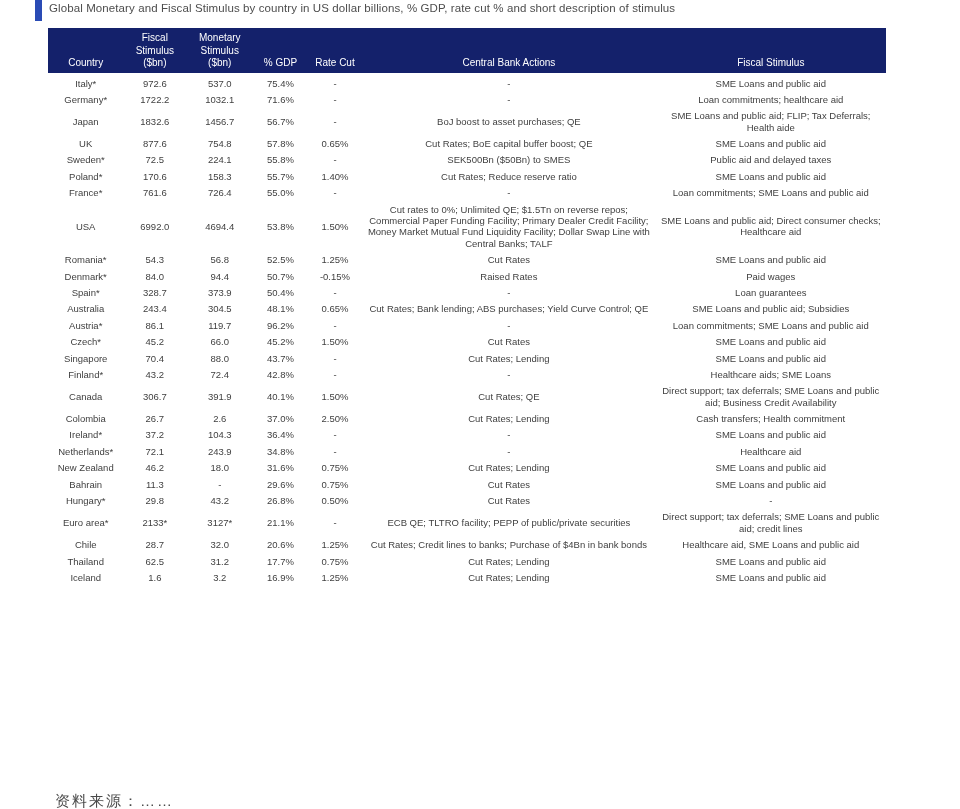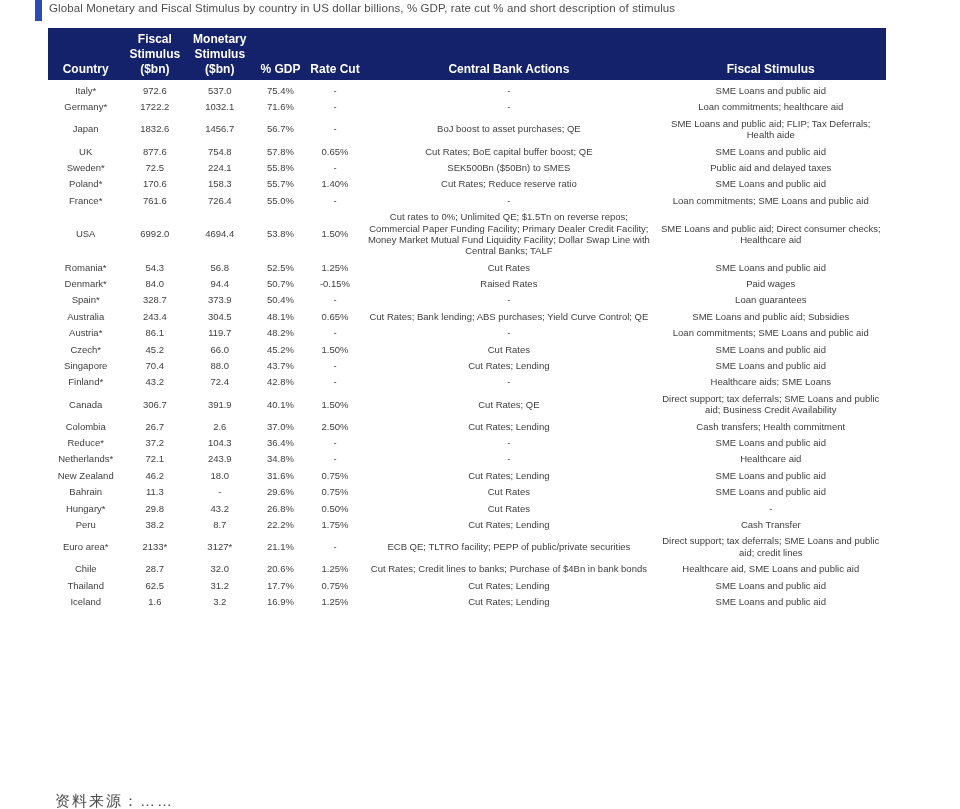--- a/index.html
+++ b/index.html
@@ -24,21 +24,21 @@
     letter-spacing:0.1px;
   }
   table.stimulus{
     position:absolute;top:28px;left:48px;
     width:838px;
     border-collapse:collapse;
     table-layout:fixed;
   }
   table.stimulus thead th{
     background:#14216b;color:#ffffff;
-    font-size:12px;font-weight:bold;
+    font-size:10px;font-weight:normal;
     vertical-align:bottom;text-align:center;
     padding:4px 2px 3px 2px;
     white-space:pre-line;line-height:1.25;
   }
   table.stimulus td{
     font-size:9.5px;
     text-align:center;vertical-align:middle;
     padding:2.5px 3px;line-height:1.2;
     color:#3f3f3f;
   }
@@ -199,21 +199,21 @@
           <td>304.5</td>
           <td>48.1%</td>
           <td>0.65%</td>
           <td>Cut Rates; Bank lending; ABS purchases; Yield Curve Control; QE</td>
           <td>SME Loans and public aid; Subsidies</td>
         </tr>
         <tr>
           <td>Austria*</td>
           <td>86.1</td>
           <td>119.7</td>
-          <td>48.2%</td>
+          <td>96.2%</td>
           <td>-</td>
           <td>-</td>
           <td>Loan commitments; SME Loans and public aid</td>
         </tr>
         <tr>
           <td>Czech*</td>
           <td>45.2</td>
           <td>66.0</td>
           <td>45.2%</td>
           <td>1.50%</td>
@@ -250,21 +250,21 @@
         <tr>
           <td>Colombia</td>
           <td>26.7</td>
           <td>2.6</td>
           <td>37.0%</td>
           <td>2.50%</td>
           <td>Cut Rates; Lending</td>
           <td>Cash transfers; Health commitment</td>
         </tr>
         <tr>
-          <td>Reduce*</td>
+          <td>Ireland*</td>
           <td>37.2</td>
           <td>104.3</td>
           <td>36.4%</td>
           <td>-</td>
           <td>-</td>
           <td>SME Loans and public aid</td>
         </tr>
         <tr>
           <td>Netherlands*</td>
           <td>72.1</td>
@@ -293,29 +293,20 @@
           <td>SME Loans and public aid</td>
         </tr>
         <tr>
           <td>Hungary*</td>
           <td>29.8</td>
           <td>43.2</td>
           <td>26.8%</td>
           <td>0.50%</td>
           <td>Cut Rates</td>
           <td>-</td>
-        </tr>
-        <tr>
-          <td>Peru</td>
-          <td>38.2</td>
-          <td>8.7</td>
-          <td>22.2%</td>
-          <td>1.75%</td>
-          <td>Cut Rates; Lending</td>
-          <td>Cash Transfer</td>
         </tr>
         <tr>
           <td>Euro area*</td>
           <td>2133*</td>
           <td>3127*</td>
           <td>21.1%</td>
           <td>-</td>
           <td>ECB QE; TLTRO facility; PEPP of public/private securities</td>
           <td>Direct support; tax deferrals; SME Loans and public aid; credit lines</td>
         </tr>

